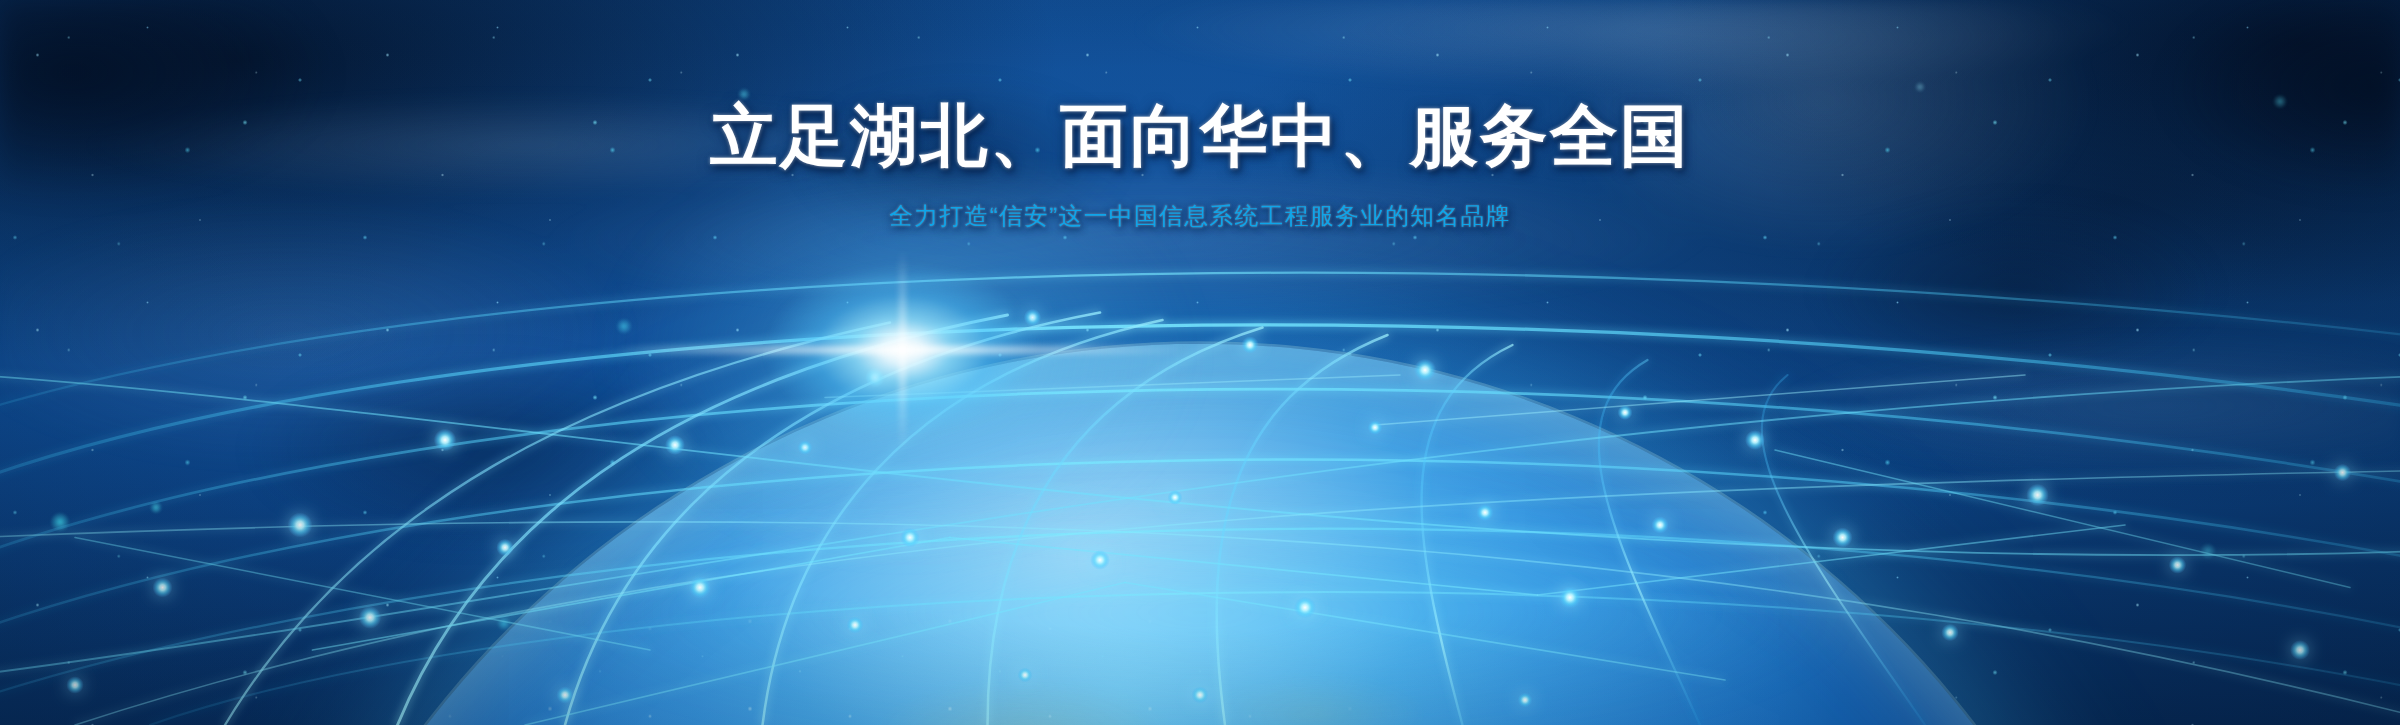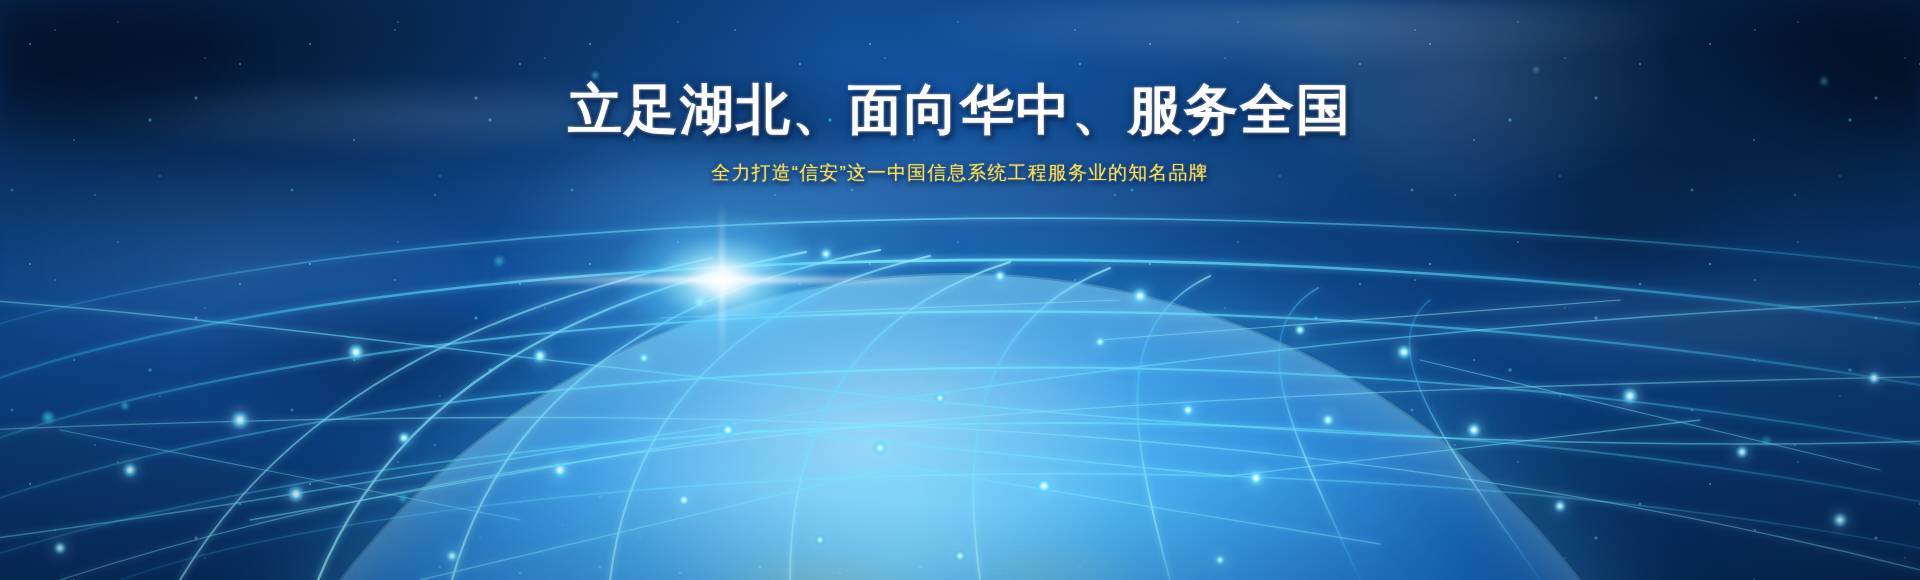--- a/index.html
+++ b/index.html
@@ -183,21 +183,21 @@
     text-shadow:
       0 0 3px rgba(255,255,255,.55),
       0 2px 10px rgba(6,40,90,.85),
       2px 3px 6px rgba(4,28,66,.9);
   }
   .subline{
     margin:18px 0 0 0;
     font-size:19px;
     letter-spacing:1.1px;
     font-weight:400;
-    color:#fde047;
+    color:#0ea5e9;
     text-shadow:
       0 0 2px rgba(255,255,255,.45),
       0 2px 7px rgba(6,40,90,.85),
       1px 2px 5px rgba(4,28,66,.9);
   }
 
   
   .vignette{
     background:
       radial-gradient(ellipse 78% 92% at 50% 48%, rgba(0,0,0,0) 42%, rgba(2,16,38,.42) 100%);

